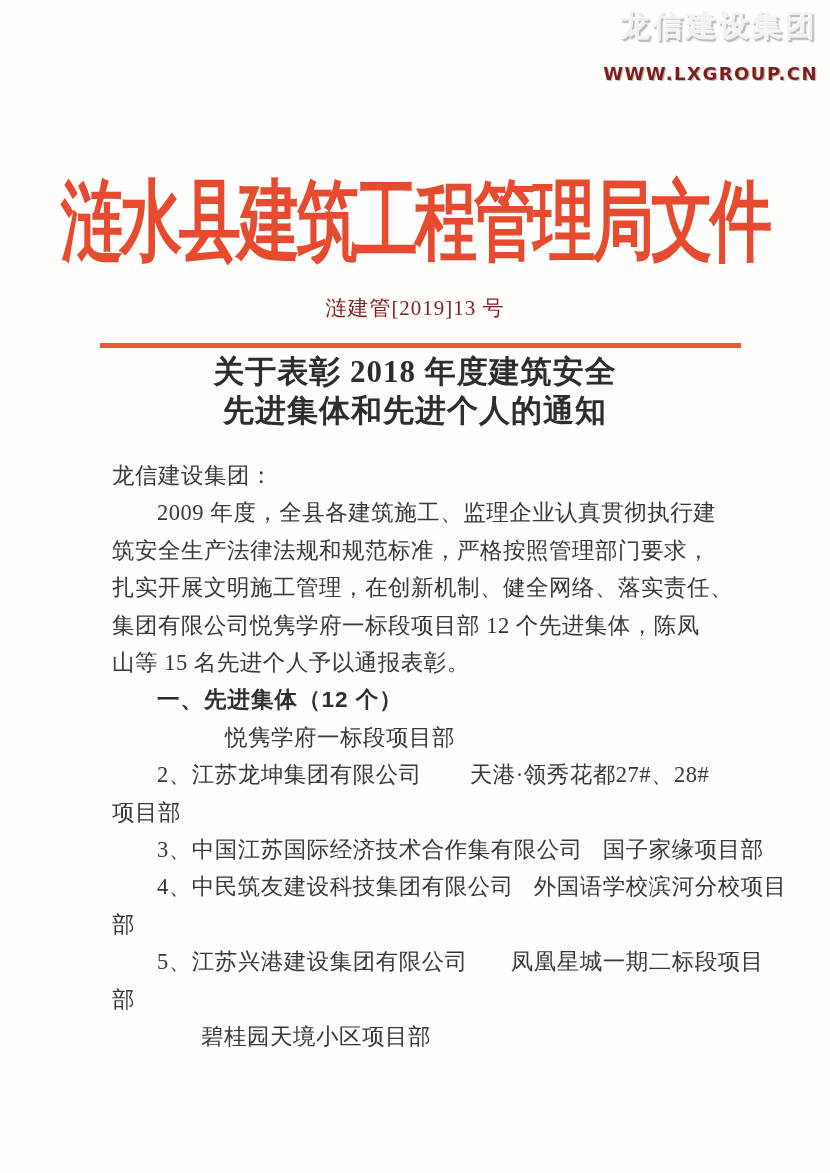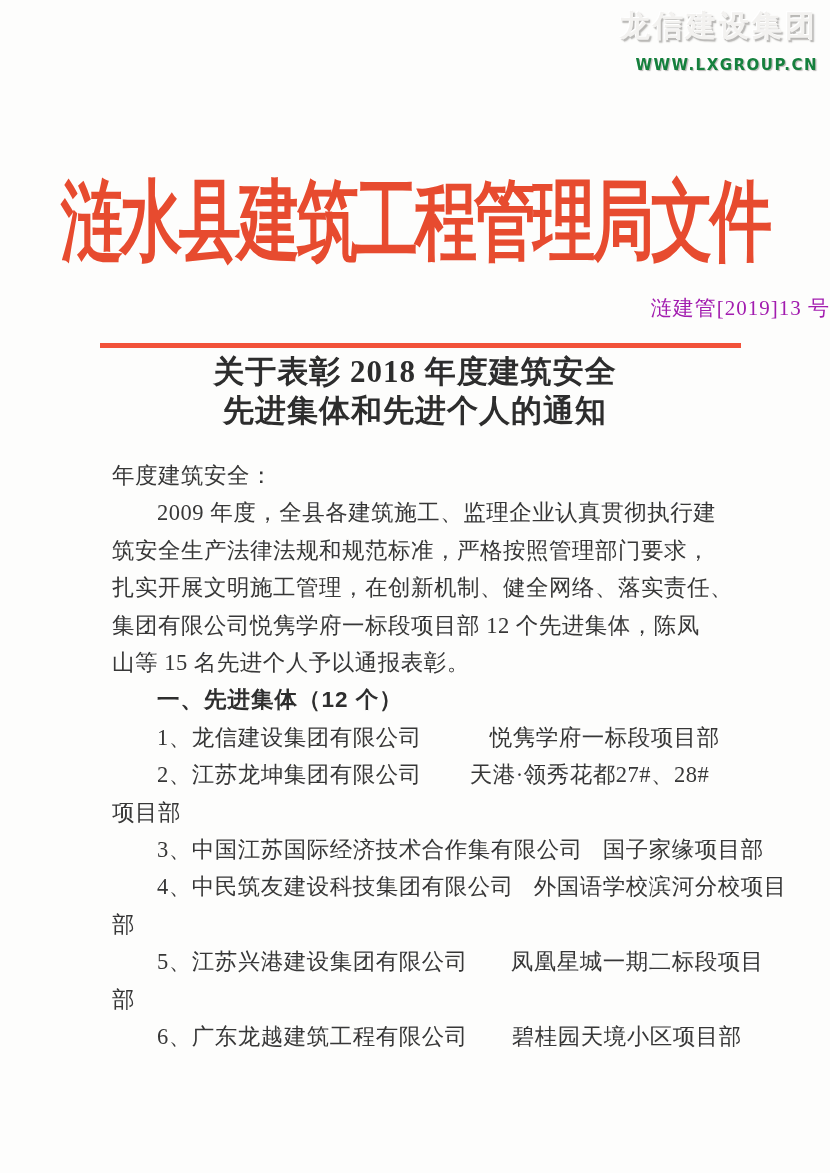--- a/index.html
+++ b/index.html
@@ -24,25 +24,25 @@
     user-select: none;
   }
   .wm-name {
     font-size: 30px;
     font-weight: 700;
     letter-spacing: 3px;
     color: #f3f2f0;
     text-shadow: -1px -1px 0 #ffffff, 1.5px 1.5px 1px #b9b8b6, 2px 2px 2px #d8d7d5;
   }
   .wm-url {
-    margin-top: 9px;
-    font-size: 15px;
+    margin-top: 16px;
+    font-size: 18px;
     font-weight: 700;
     letter-spacing: 1.5px;
-    color: #15803d;
+    color: #7f1d1d;
     text-shadow: -1px -1px 0 #ffffff, 1.2px 1.2px 1px #b9b8b6;
   }
 
   
   .letterhead {
     position: absolute;
     top: 162px;
     left: 0;
     width: 100%;
     text-align: center;
@@ -54,23 +54,23 @@
     transform-origin: center top;
     white-space: nowrap;
   }
 
   
   .doc-number {
     position: absolute;
     top: 294px;
     left: 0;
     width: 100%;
-    text-align: right;
+    text-align: center;
     font-size: 21px;
-    color: #a21caf;
+    color: #7f1d1d;
     letter-spacing: 1px;
   }
 
   
   .red-rule {
     position: absolute;
     top: 343px;
     left: 100px;
     width: 641px;
     height: 5px;
@@ -134,32 +134,31 @@
   <div class="doc-number">涟建管[2019]13 号</div>
 
   <div class="red-rule"></div>
 
   <div class="notice-title">
     <div>关于表彰 2018 年度建筑安全</div>
     <div>先进集体和先进个人的通知</div>
   </div>
 
   <div class="body-text">
-    <div class="line">年度建筑安全：</div>
+    <div class="line">龙信建设集团：</div>
 
     <div class="line indent">2009 年度，全县各建筑施工、监理企业认真贯彻执行建</div>
     <div class="line">筑安全生产法律法规和规范标准，严格按照管理部门要求，</div>
     <div class="line">扎实开展文明施工管理，在创新机制、健全网络、落实责任、</div>
     <div class="line">集团有限公司悦隽学府一标段项目部 12 个先进集体，陈凤</div>
     <div class="line">山等 15 名先进个人予以通报表彰。</div>
 
     <div class="line indent section-heading">一、先进集体（12 个）</div>
 
     <div class="line indent row">
-      <span>1、龙信建设集团有限公司</span>
       <span class="proj g1">悦隽学府一标段项目部</span>
     </div>
 
     <div class="line indent row">
       <span>2、江苏龙坤集团有限公司</span>
       <span class="proj g2">天港·领秀花都27#、28#</span>
     </div>
     <div class="line">项目部</div>
 
     <div class="line indent row">
@@ -173,18 +172,17 @@
     </div>
     <div class="line">部</div>
 
     <div class="line indent row">
       <span>5、江苏兴港建设集团有限公司</span>
       <span class="proj g5">凤凰星城一期二标段项目</span>
     </div>
     <div class="line">部</div>
 
     <div class="line indent row">
-      <span>6、广东龙越建筑工程有限公司</span>
       <span class="proj g6">碧桂园天境小区项目部</span>
     </div>
   </div>
 
 </div>
 
 </body></html>

